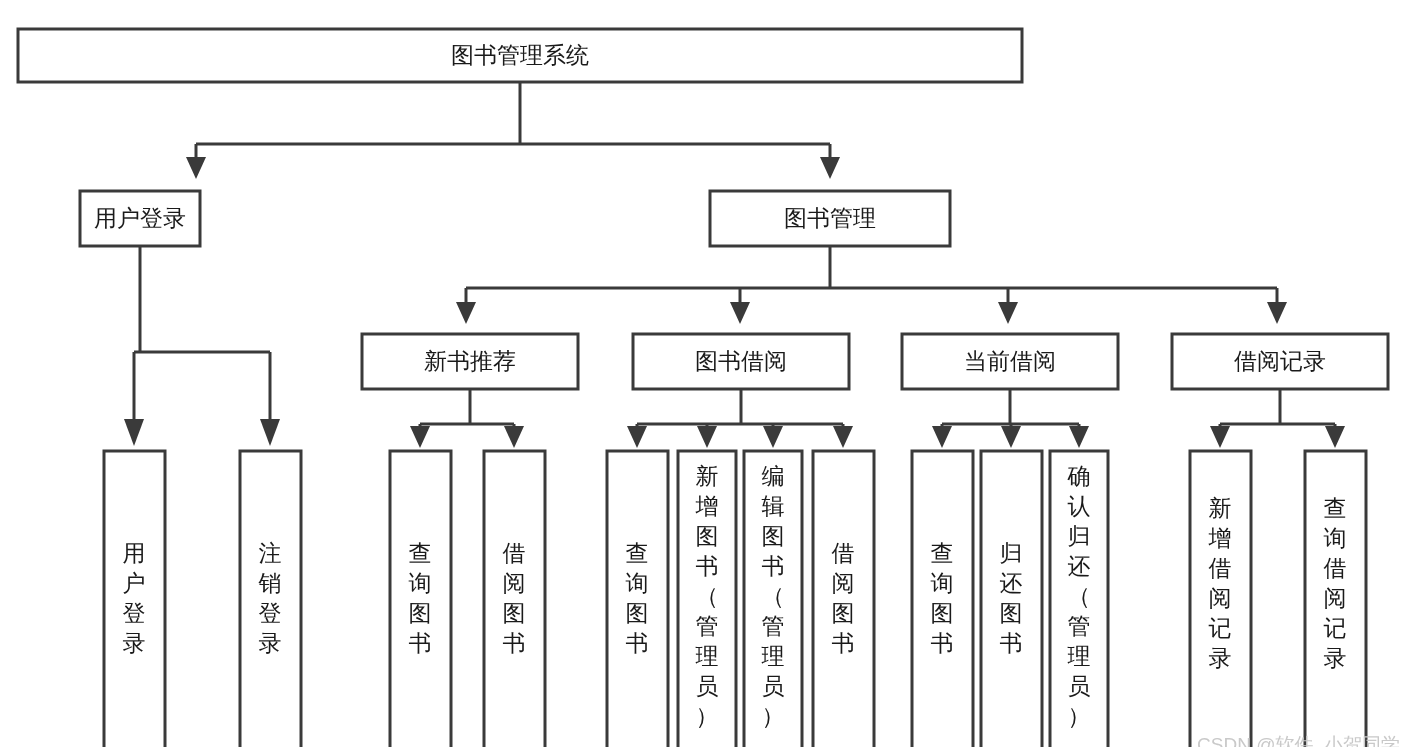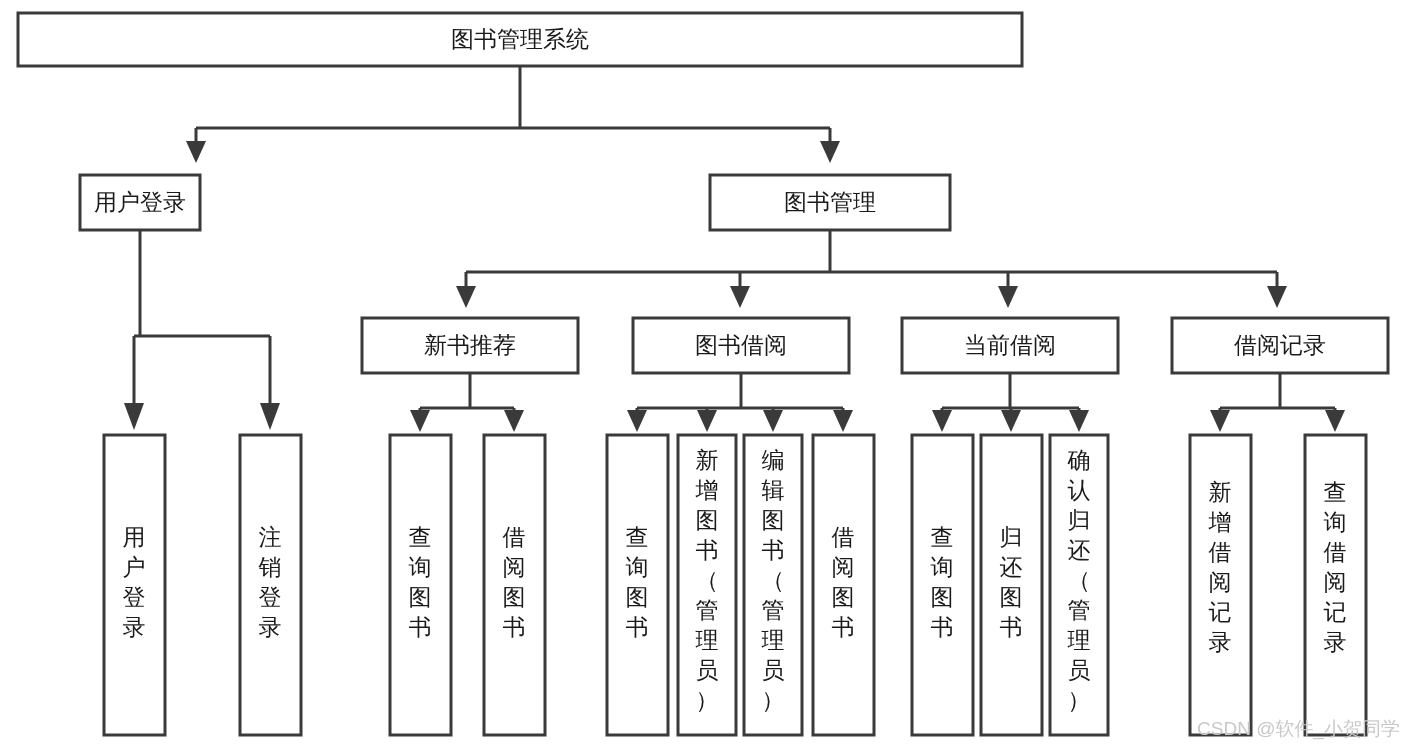--- a/index.html
+++ b/index.html
@@ -10,21 +10,21 @@
   body {
     width: 1405px;
     height: 747px;
     font-family: "Liberation Sans", "DejaVu Sans", sans-serif;
     overflow: hidden;
     position: relative;
   }
   #diagram-root {
     position: absolute;
     left: 0;
-    top: 0;
+    top: 16px;
     width: 1405px;
     height: 630px;
   }
   svg.diagram {
     display: block;
     width: 1405px;
     height: 747px;
   }
   .node-box {
     fill: #ffffff;

